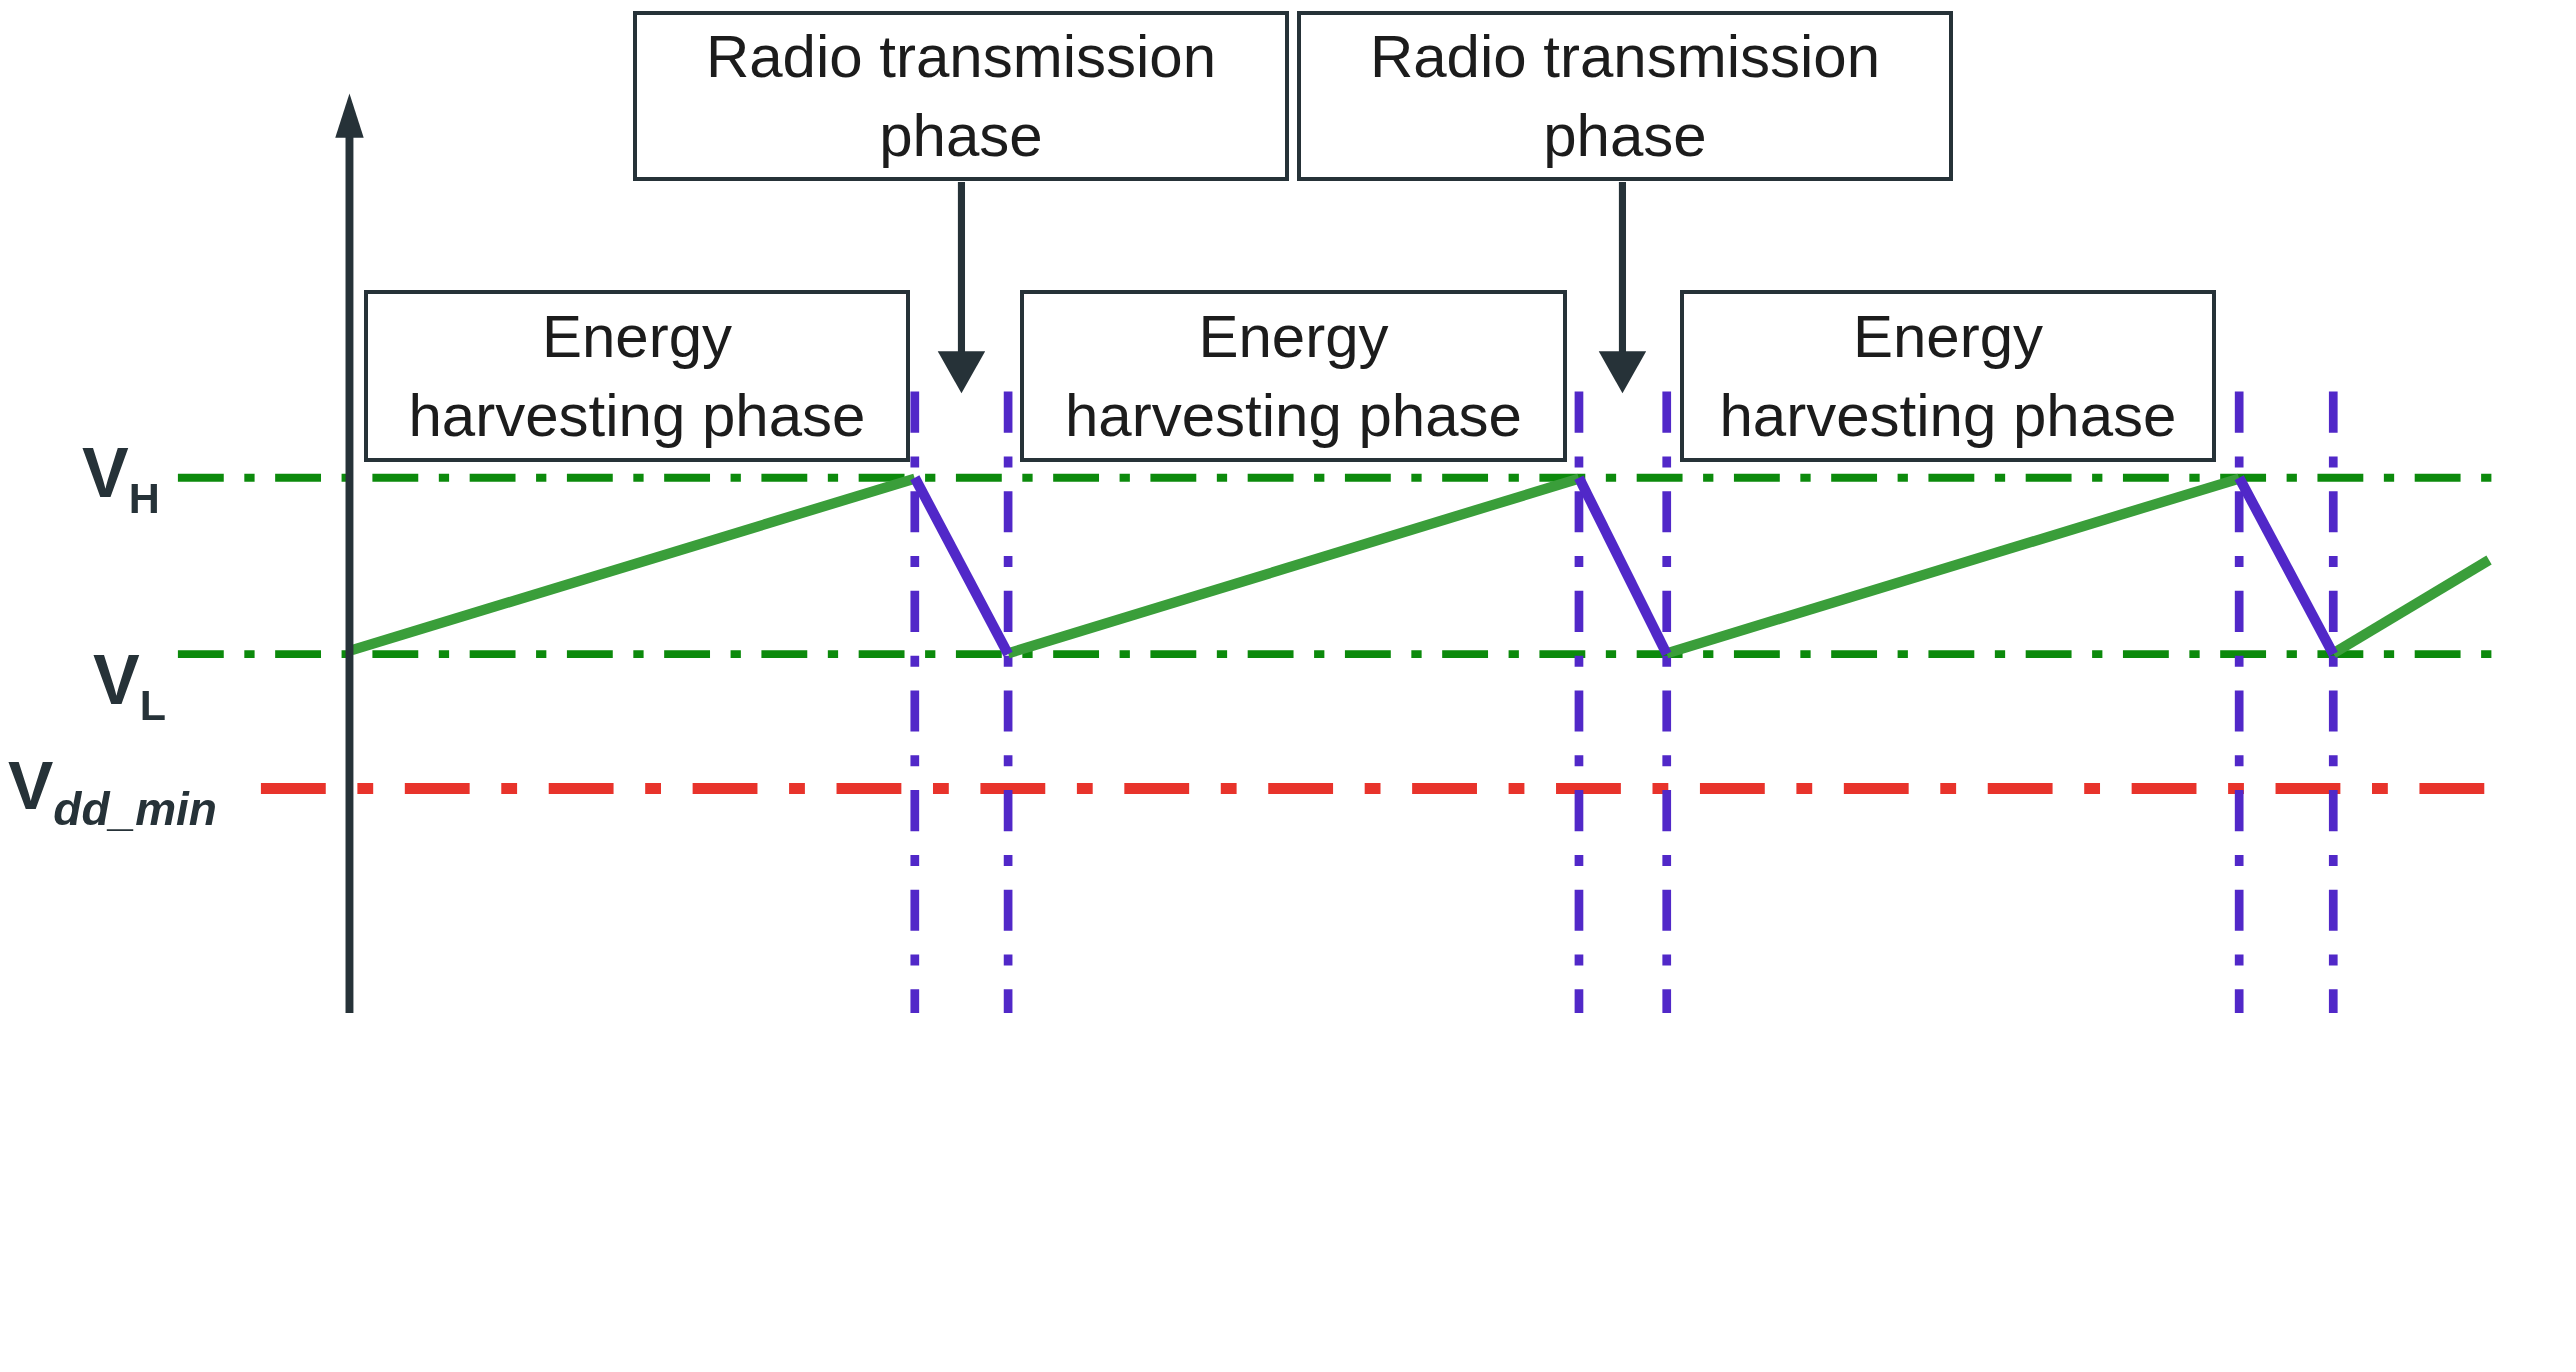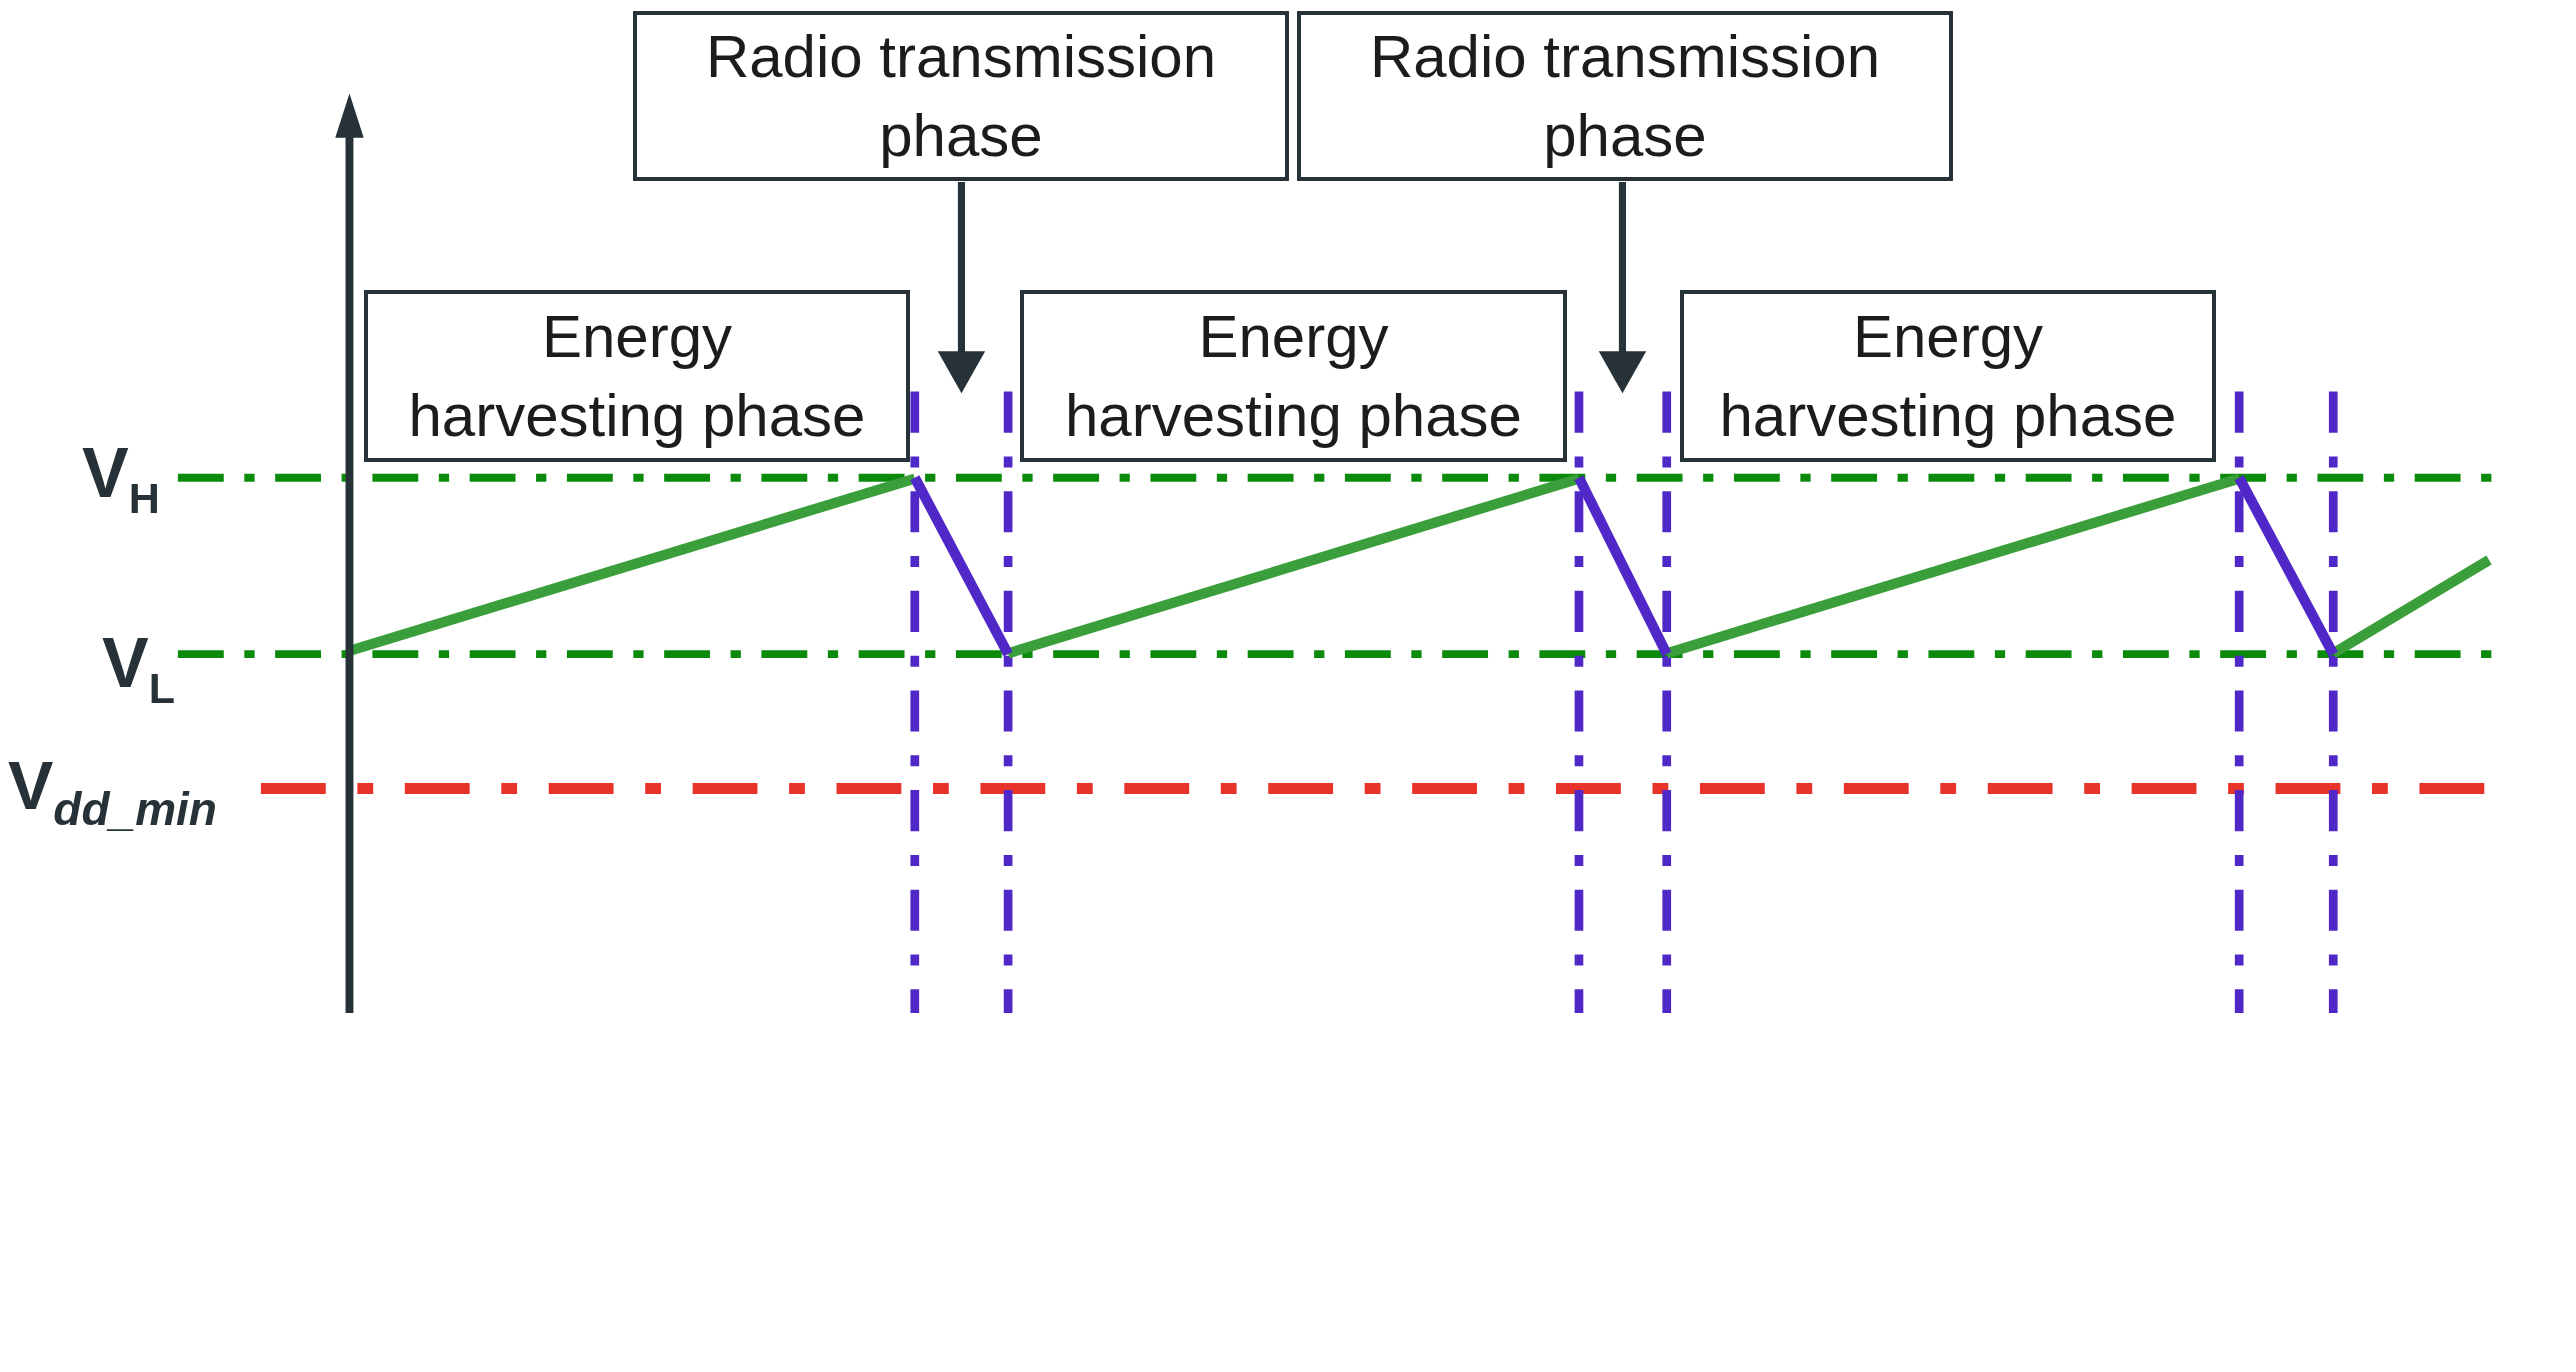--- a/index.html
+++ b/index.html
@@ -109,21 +109,21 @@
 
   <div class="phase-box" style="left:1020px;top:290px;width:547px;height:172px;">Energy harvesting phase</div>
 
   <div class="phase-box" style="left:1680px;top:290px;width:536px;height:172px;">Energy harvesting phase</div>
 
 
   <div class="level-label" style="left:82px;top:478px;">
     <span class="lvl-base">V</span><span class="lvl-sub">H</span>
   </div>
 
-  <div class="level-label" style="left:93px;top:668px;margin-left:9px;">
+  <div class="level-label" style="left:93px;top:685px;">
     <span class="lvl-base">V</span><span class="lvl-sub">L</span>
   </div>
 
   <div class="level-label" style="left:8px;top:791px;">
     <span class="lvl-base" style="font-size:68px;">V</span><span class="lvl-sub italic" style="font-size:46px;">dd_min</span>
   </div>
 
   <div id="origin-label" class="axis-label" style="left:348px;top:1294px;">0</div>
 
   <div id="time-label" class="axis-label" style="left:2405px;top:1303px;">Time</div>

